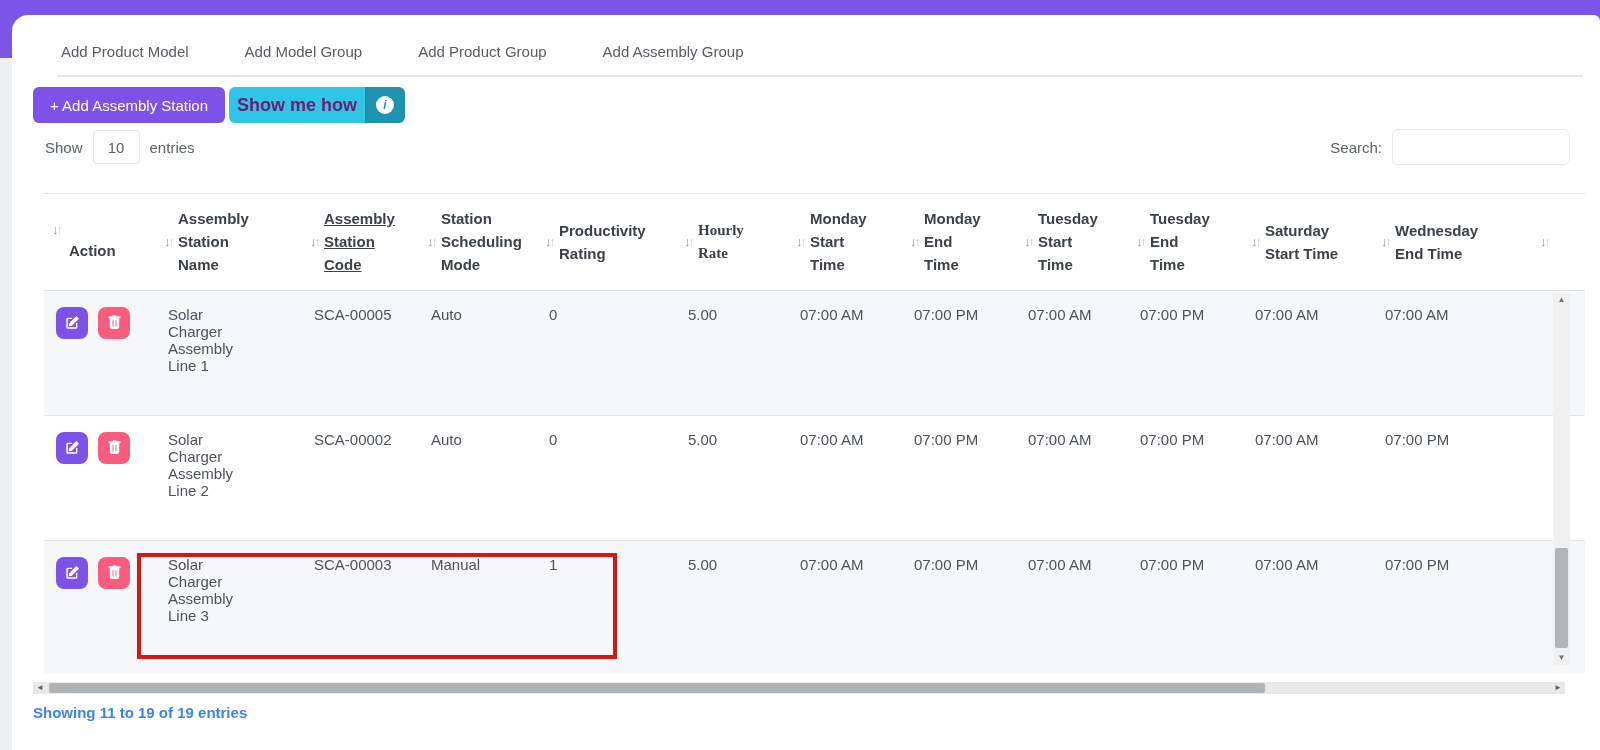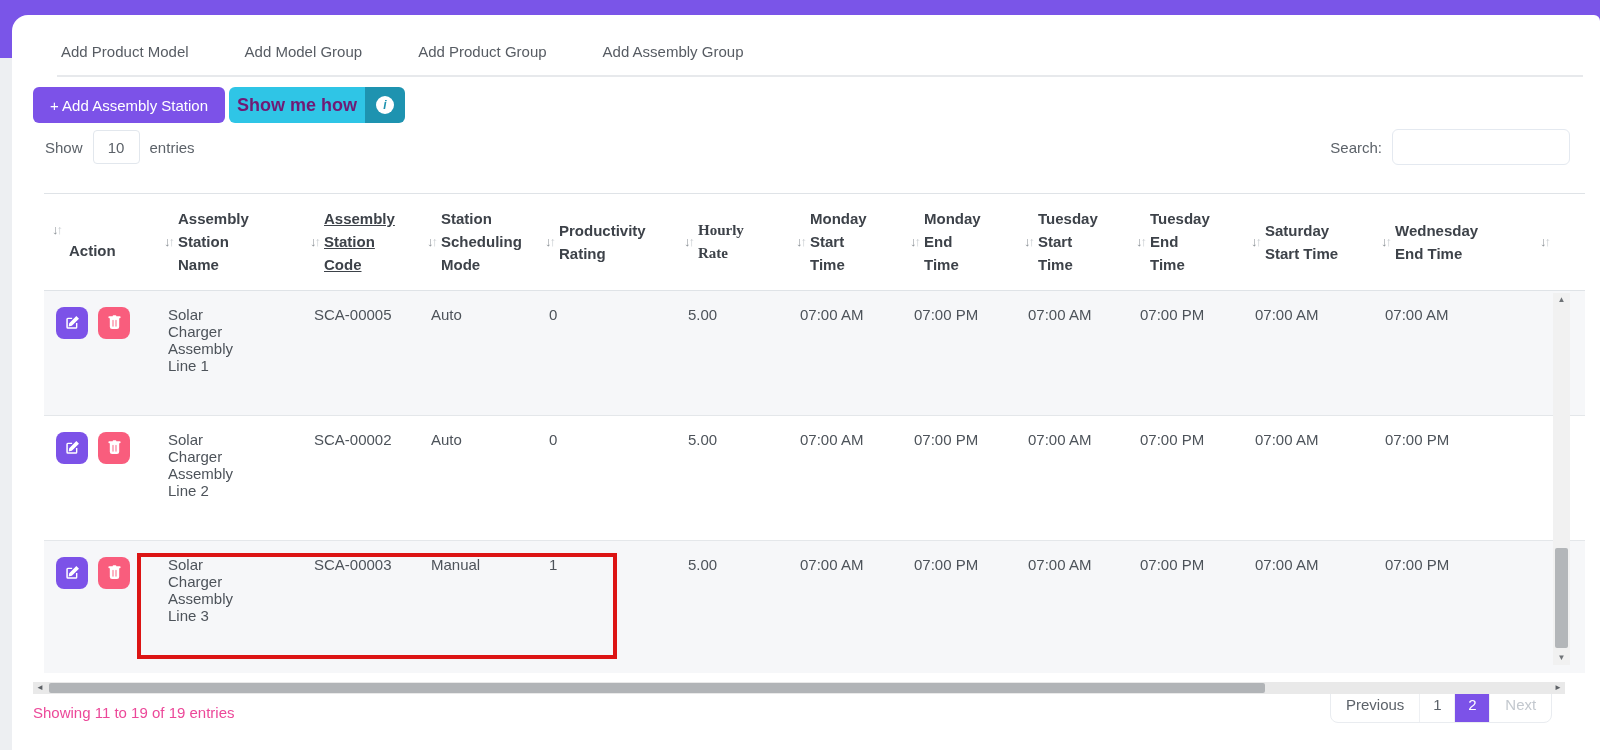--- a/index.html
+++ b/index.html
@@ -121,21 +121,21 @@
   .vthumb { position:absolute; left:2px; width:13px; top:255px; height:100px; background:#b3b6b9; border-radius:2px; cursor:pointer; }
   .hscroll {
     position:absolute; left:21px; top:667px; width:1532px; height:12px;
     background:#e9e9e9; z-index:4;
   }
   .hscroll .arr { position:absolute; top:0; width:14px; height:12px; color:#5d6166; font-size:8px; line-height:12px; text-align:center; cursor:pointer; }
   .hscroll .arr.lf { left:0; }
   .hscroll .arr.rt { right:0; }
   .hthumb { position:absolute; left:16px; top:1px; width:1216px; height:10px; background:#b1b4b7; border-radius:2px; cursor:pointer; }
   
-  .summary { position:absolute; left:21px; top:689px; font-size:15px; color:#ec4899; }
+  .summary { position:absolute; left:21px; top:689px; font-size:15px; color:#3b82f6;font-weight:bold; }
   .pagination {
     position:absolute; left:1318px; top:671px; height:37px;
     display:flex; border:1px solid #e9ecf0; border-radius:8px; overflow:hidden; background:#fff;
   }
   .page-btn {
     display:flex; align-items:center; justify-content:center;
     font-size:15px; color:#5c6269; padding:0 15px; cursor:pointer; border-left:1px solid #eef0f3;
   }
   .page-btn:first-child { border-left:none; }
   .page-btn.num { width:35px; padding:0; }
@@ -373,20 +373,14 @@
 
   <div class="highlight"></div>
 
   <div class="hscroll">
     <div class="arr lf">◄</div>
     <div class="hthumb"></div>
     <div class="arr rt">►</div>
   </div>
 
   <div class="summary">Showing 11 to 19 of 19 entries</div>
-  <div class="pagination">
-    <span class="page-btn">Previous</span>
-    <span class="page-btn num">1</span>
-    <span class="page-btn num active">2</span>
-    <span class="page-btn disabled">Next</span>
-  </div>
 
 </div>
 
 </body></html>

